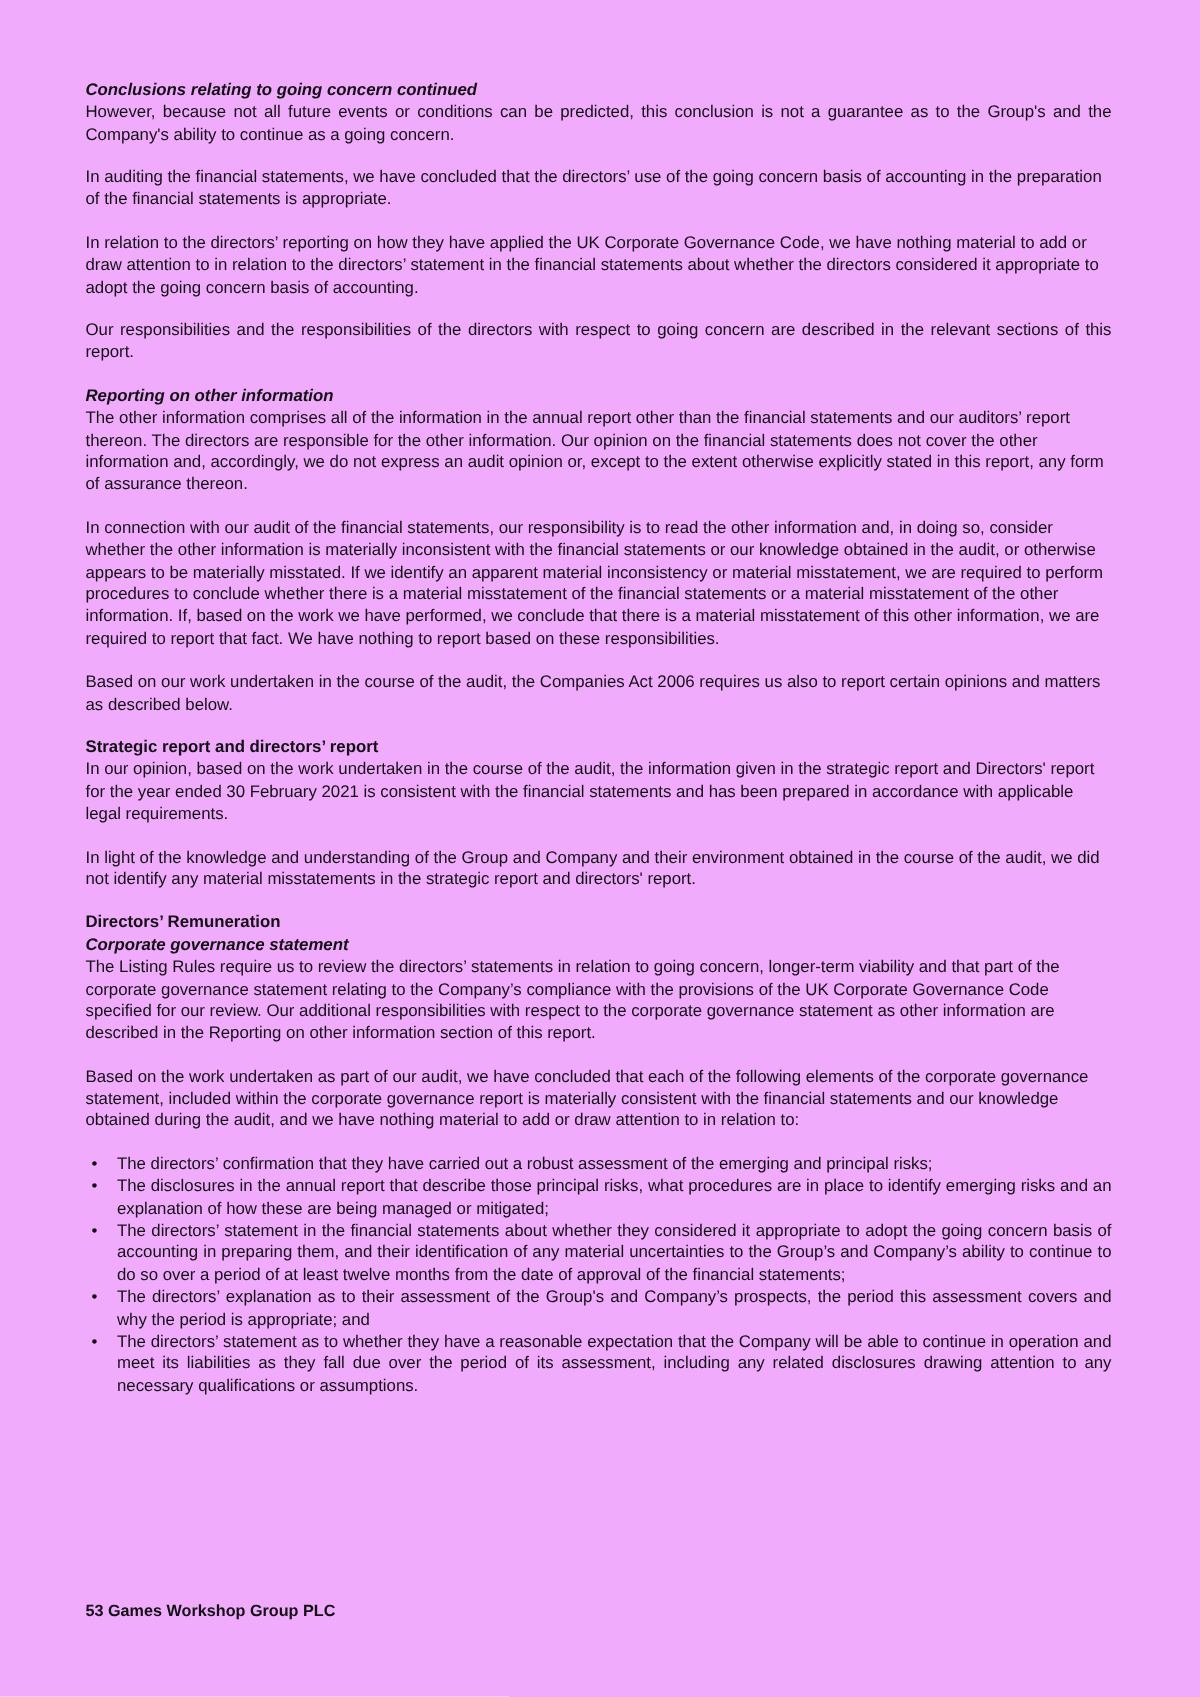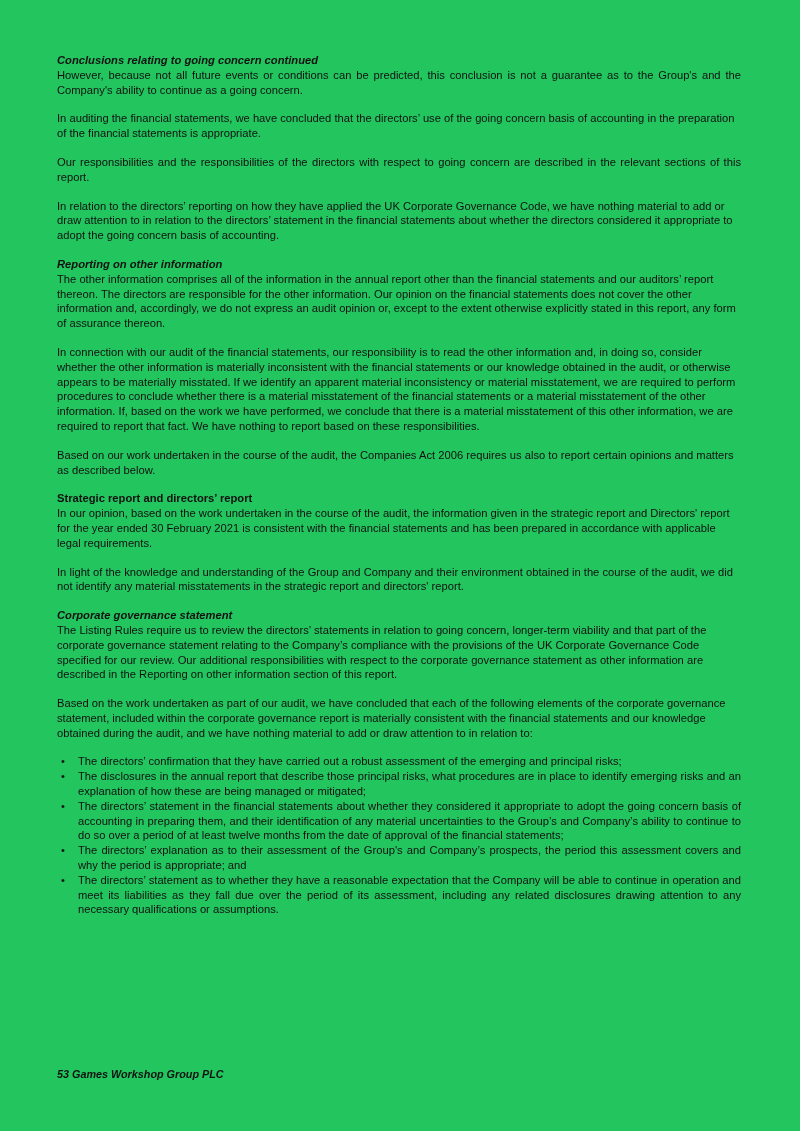--- a/index.html
+++ b/index.html
@@ -14,21 +14,21 @@
     overflow: hidden;
     font-family: "Liberation Sans", sans-serif;
     color: #111111;
   }
   .page {
     position: absolute;
     left: 0;
     top: 0;
     width: 800px;
     height: 1131px;
-    background: #22c55e;
+    background: #f0abfc;
   }
   .doc-content {
     position: absolute;
     left: 57px;
     top: 53px;
     width: 684px;
     font-size: 11.2px;
     line-height: 14.8px;
   }
   .heading {
@@ -62,40 +62,40 @@
     left: 4px;
     top: 0;
   }
   .page-footer {
     position: absolute;
     left: 57px;
     top: 1068px;
     font-size: 10.8px;
     font-weight: bold;
     color: #111111;
-    font-style: italic;
   }
 </style>
 </head>
 <body>
 
 <div class="page">
   <div class="doc-content" id="doc-content">
       <div class="heading italic">Conclusions relating to going concern continued</div>
       <p class="para justify">However, because not all future events or conditions can be predicted, this conclusion is not a guarantee as to the Group's and the Company's ability to continue as a going concern.</p>
       <p class="para">In auditing the financial statements, we have concluded that the directors’ use of the going concern basis of accounting in the preparation of the financial statements is appropriate.</p>
+      <p class="para">In relation to the directors’ reporting on how they have applied the UK Corporate Governance Code, we have nothing material to add or draw attention to in relation to the directors’ statement in the financial statements about whether the directors considered it appropriate to adopt the going concern basis of accounting.</p>
       <p class="para justify">Our responsibilities and the responsibilities of the directors with respect to going concern are described in the relevant sections of this report.</p>
-      <p class="para">In relation to the directors’ reporting on how they have applied the UK Corporate Governance Code, we have nothing material to add or draw attention to in relation to the directors’ statement in the financial statements about whether the directors considered it appropriate to adopt the going concern basis of accounting.</p>
       <div class="heading italic">Reporting on other information</div>
       <p class="para">The other information comprises all of the information in the annual report other than the financial statements and our auditors’ report thereon. The directors are responsible for the other information. Our opinion on the financial statements does not cover the other information and, accordingly, we do not express an audit opinion or, except to the extent otherwise explicitly stated in this report, any form of assurance thereon.</p>
       <p class="para">In connection with our audit of the financial statements, our responsibility is to read the other information and, in doing so, consider whether the other information is materially inconsistent with the financial statements or our knowledge obtained in the audit, or otherwise appears to be materially misstated. If we identify an apparent material inconsistency or material misstatement, we are required to perform procedures to conclude whether there is a material misstatement of the financial statements or a material misstatement of the other information. If, based on the work we have performed, we conclude that there is a material misstatement of this other information, we are required to report that fact. We have nothing to report based on these responsibilities.</p>
       <p class="para">Based on our work undertaken in the course of the audit, the Companies Act 2006 requires us also to report certain opinions and matters as described below.</p>
       <div class="heading">Strategic report and directors’ report</div>
       <p class="para">In our opinion, based on the work undertaken in the course of the audit, the information given in the strategic report and Directors' report for the year ended 30 February 2021 is consistent with the financial statements and has been prepared in accordance with applicable legal requirements.</p>
       <p class="para">In light of the knowledge and understanding of the Group and Company and their environment obtained in the course of the audit, we did not identify any material misstatements in the strategic report and directors' report.</p>
+      <div class="heading">Directors’ Remuneration</div>
       <div class="heading italic">Corporate governance statement</div>
       <p class="para">The Listing Rules require us to review the directors’ statements in relation to going concern, longer-term viability and that part of the corporate governance statement relating to the Company’s compliance with the provisions of the UK Corporate Governance Code specified for our review. Our additional responsibilities with respect to the corporate governance statement as other information are described in the Reporting on other information section of this report.</p>
       <p class="para">Based on the work undertaken as part of our audit, we have concluded that each of the following elements of the corporate governance statement, included within the corporate governance report is materially consistent with the financial statements and our knowledge obtained during the audit, and we have nothing material to add or draw attention to in relation to:</p>
       <ul class="bullets">
         <li><span class="bullet-marker">•</span><span>The directors’ confirmation that they have carried out a robust assessment of the emerging and principal risks;</span></li>
         <li><span class="bullet-marker">•</span><span>The disclosures in the annual report that describe those principal risks, what procedures are in place to identify emerging risks and an explanation of how these are being managed or mitigated;</span></li>
         <li><span class="bullet-marker">•</span><span>The directors’ statement in the financial statements about whether they considered it appropriate to adopt the going concern basis of accounting in preparing them, and their identification of any material uncertainties to the Group’s and Company’s ability to continue to do so over a period of at least twelve months from the date of approval of the financial statements;</span></li>
         <li><span class="bullet-marker">•</span><span>The directors’ explanation as to their assessment of the Group's and Company’s prospects, the period this assessment covers and why the period is appropriate; and</span></li>
         <li><span class="bullet-marker">•</span><span>The directors’ statement as to whether they have a reasonable expectation that the Company will be able to continue in operation and meet its liabilities as they fall due over the period of its assessment, including any related disclosures drawing attention to any necessary qualifications or assumptions.</span></li>
       </ul>

